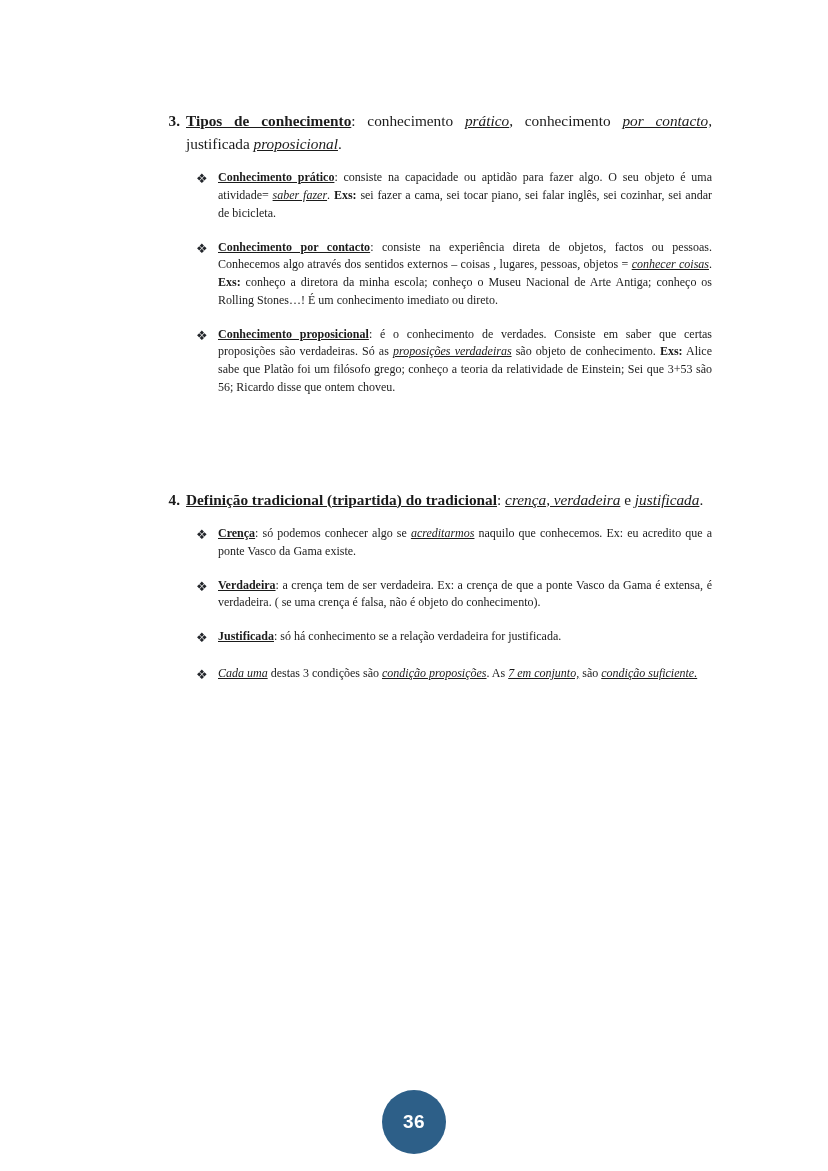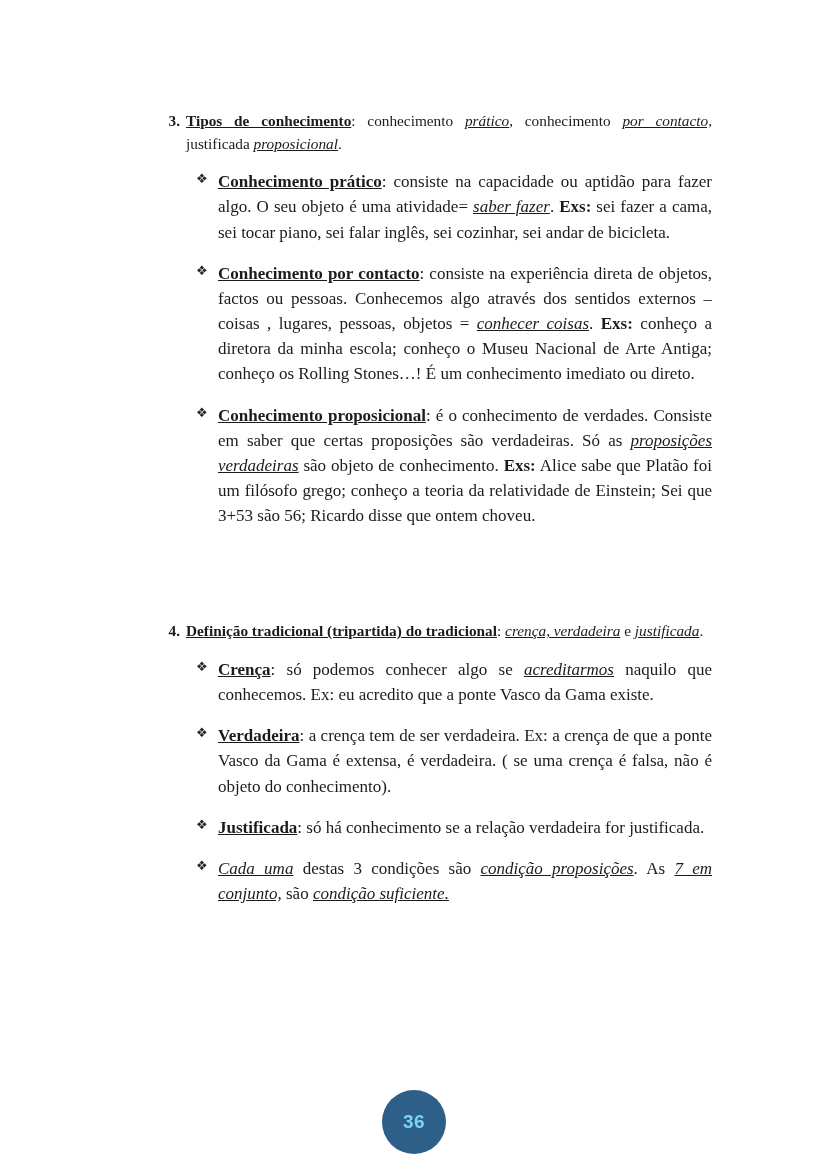--- a/index.html
+++ b/index.html
@@ -68,40 +68,40 @@
     margin-bottom: 16px;
   }
   .bullet-mark {
     flex: 0 0 22px;
     font-size: 13px;
     line-height: 1.6;
     color: #23262b;
   }
   .bullet-body {
     flex: 1 1 auto;
-    font-size: 17px;
+    font-size: 12px;
     line-height: 1.48;
     text-align: justify;
   }
   b, .b { font-weight: bold; }
   u, .u { text-decoration: underline; font-style: italic; }
   .bu { font-weight: bold; text-decoration: underline; margin-top: 25px; }
   .spacer-block {
     height: 58px;
   }
   .page-badge {
     position: absolute;
     left: 50%;
     transform: translateX(-50%);
     top: 1090px;
     width: 64px;
     height: 64px;
     border-radius: 50%;
     background: #2d5f88;
-    color: #7dd3fc;
+    color: #ffffff;
     display: flex;
     align-items: center;
     justify-content: center;
     font-family: "Liberation Sans", sans-serif;
     font-size: 19px;
     font-weight: bold;
     letter-spacing: 0.5px;
   }
 </style>
 </head>

